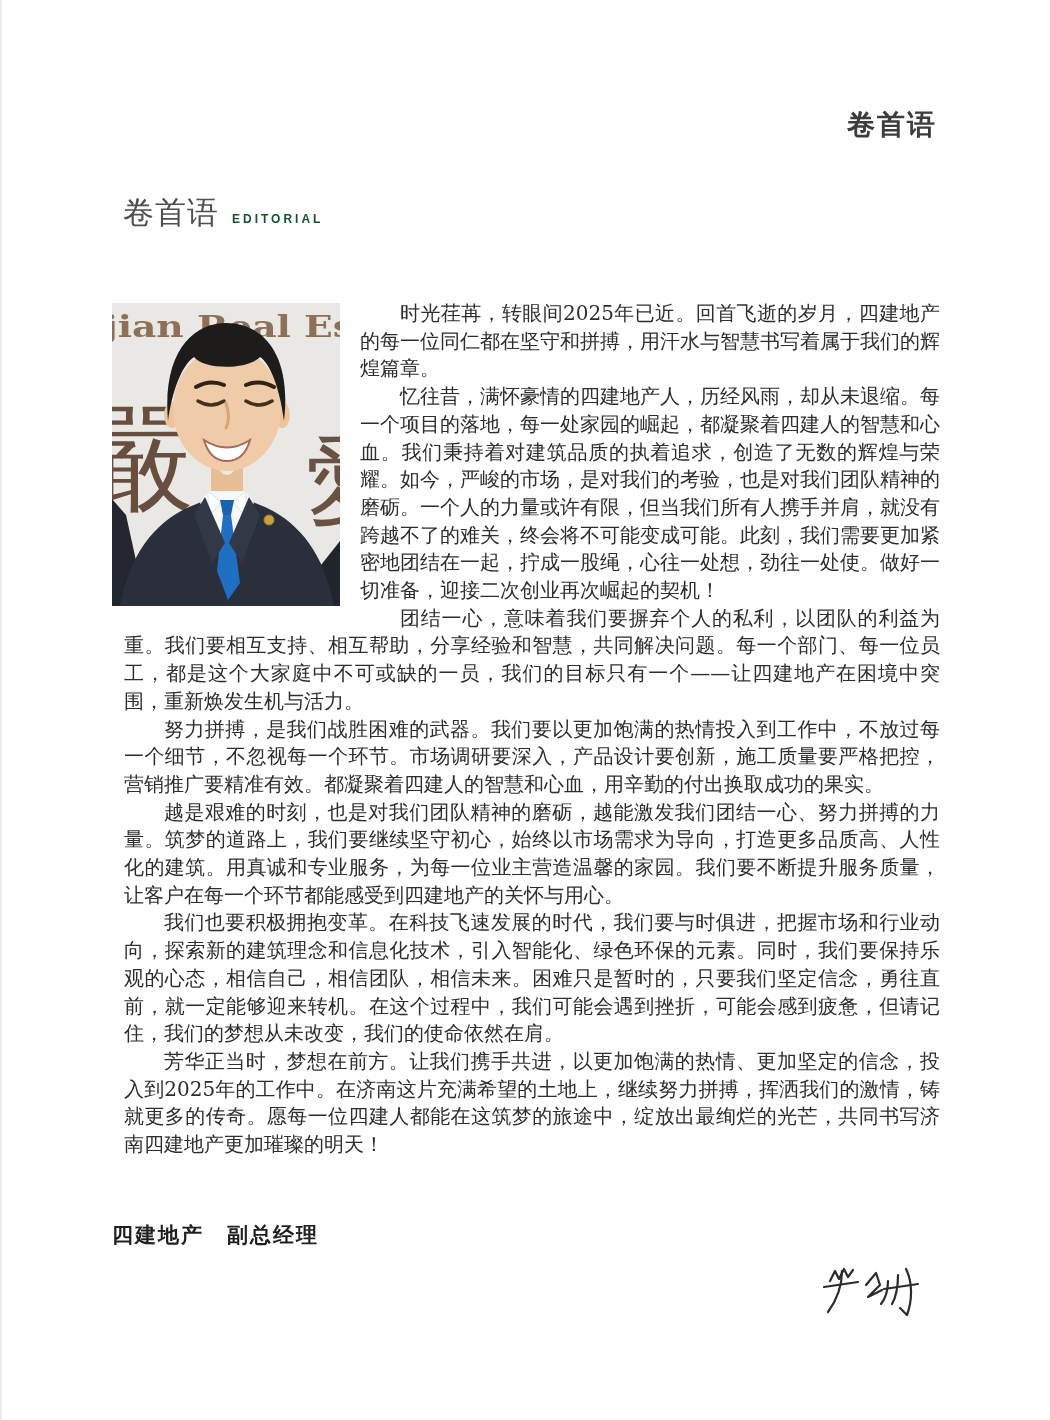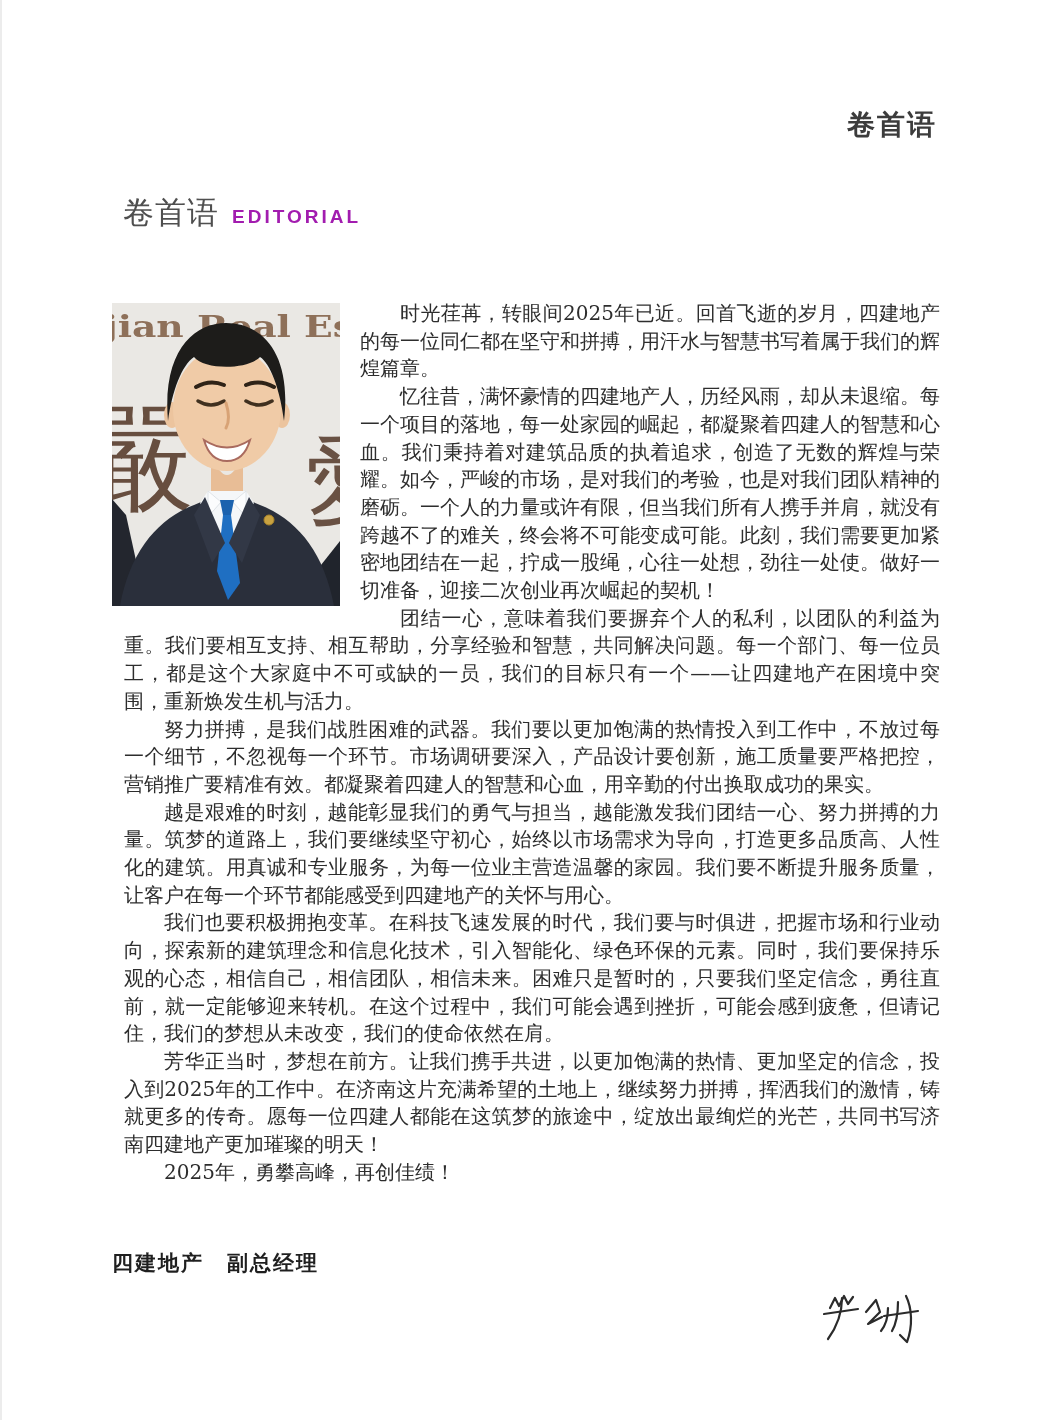--- a/index.html
+++ b/index.html
@@ -19,21 +19,21 @@
     letter-spacing:2px;
   }
   .section-header {
     position:absolute; top:192px; left:123px;
     display:flex; align-items:baseline; gap:13px;
   }
   .section-title {
     font-size:31px; font-weight:500; color:#4f4f4f; letter-spacing:1px;
   }
   .section-subtitle {
-    font-size:19px; font-weight:bold; color:#a21caf; letter-spacing:3px;
+    font-size:12px; font-weight:bold; color:#14532d; letter-spacing:3px;
   }
   .article {
     position:absolute; left:112px; top:300px; width:828px;
     font-family:"DejaVu Serif", serif;
     font-size:20px; line-height:27.7px; color:#2d2d2d;
     text-align:justify;
   }
   .article p { text-indent:2em; margin:0;padding-left:12px; }
   .photo-frame {
     float:left;
@@ -117,24 +117,23 @@
 
           <path d="M92,137 Q115,152 138,137 Q132,158 115,158 Q98,158 92,137 Z" fill="#ffffff" stroke="#a96a5e" stroke-width="2"></path>
         </g>
       </svg>
     </div>
 
     <p>时光荏苒，转眼间2025年已近。回首飞逝的岁月，四建地产的每一位同仁都在坚守和拼搏，用汗水与智慧书写着属于我们的辉煌篇章。</p>
     <p>忆往昔，满怀豪情的四建地产人，历经风雨，却从未退缩。每一个项目的落地，每一处家园的崛起，都凝聚着四建人的智慧和心血。我们秉持着对建筑品质的执着追求，创造了无数的辉煌与荣耀。如今，严峻的市场，是对我们的考验，也是对我们团队精神的磨砺。一个人的力量或许有限，但当我们所有人携手并肩，就没有跨越不了的难关，终会将不可能变成可能。此刻，我们需要更加紧密地团结在一起，拧成一股绳，心往一处想，劲往一处使。做好一切准备，迎接二次创业再次崛起的契机！</p>
     <p>团结一心，意味着我们要摒弃个人的私利，以团队的利益为重。我们要相互支持、相互帮助，分享经验和智慧，共同解决问题。每一个部门、每一位员工，都是这个大家庭中不可或缺的一员，我们的目标只有一个——让四建地产在困境中突围，重新焕发生机与活力。</p>
     <p>努力拼搏，是我们战胜困难的武器。我们要以更加饱满的热情投入到工作中，不放过每一个细节，不忽视每一个环节。市场调研要深入，产品设计要创新，施工质量要严格把控，营销推广要精准有效。都凝聚着四建人的智慧和心血，用辛勤的付出换取成功的果实。</p>
-    <p>越是艰难的时刻，越能彰显我们的勇气与担当，越能激发我们团结一心、努力拼搏的力量。筑梦的道路上，我们要继续坚守初心，始终以市场需求为导向，打造更多品质高、人性化的建筑。用真诚和专业服务，为每一位业主营造温馨的家园。我们要不断提升服务质量，让客户在每一个环节都能感受到四建地产的关怀与用心。</p>
+    <p>越是艰难的时刻，也是对我们团队精神的磨砺，越能激发我们团结一心、努力拼搏的力量。筑梦的道路上，我们要继续坚守初心，始终以市场需求为导向，打造更多品质高、人性化的建筑。用真诚和专业服务，为每一位业主营造温馨的家园。我们要不断提升服务质量，让客户在每一个环节都能感受到四建地产的关怀与用心。</p>
     <p>我们也要积极拥抱变革。在科技飞速发展的时代，我们要与时俱进，把握市场和行业动向，探索新的建筑理念和信息化技术，引入智能化、绿色环保的元素。同时，我们要保持乐观的心态，相信自己，相信团队，相信未来。困难只是暂时的，只要我们坚定信念，勇往直前，就一定能够迎来转机。在这个过程中，我们可能会遇到挫折，可能会感到疲惫，但请记住，我们的梦想从未改变，我们的使命依然在肩。</p>
     <p>芳华正当时，梦想在前方。让我们携手共进，以更加饱满的热情、更加坚定的信念，投入到2025年的工作中。在济南这片充满希望的土地上，继续努力拼搏，挥洒我们的激情，铸就更多的传奇。愿每一位四建人都能在这筑梦的旅途中，绽放出最绚烂的光芒，共同书写济南四建地产更加璀璨的明天！</p>
-    <p>2025年，勇攀高峰，再创佳绩！</p>
 
     <div class="closing-byline">四建地产　副总经理</div>
 
     <div class="signature-wrap">
       <svg width="120" height="72" viewBox="0 0 120 72">
         <g stroke="#2b2b2b" stroke-width="2.2" fill="none" stroke-linecap="round" stroke-linejoin="round">
           <path d="M12,22 L17,12 L21,20 L26,10 L30,18 L35,11"></path>
           <path d="M6,28 L40,23"></path>
           <path d="M24,12 C24,28 18,42 10,53"></path>
           <path d="M48,26 L58,14 L62,26 L50,38 L64,31"></path>

